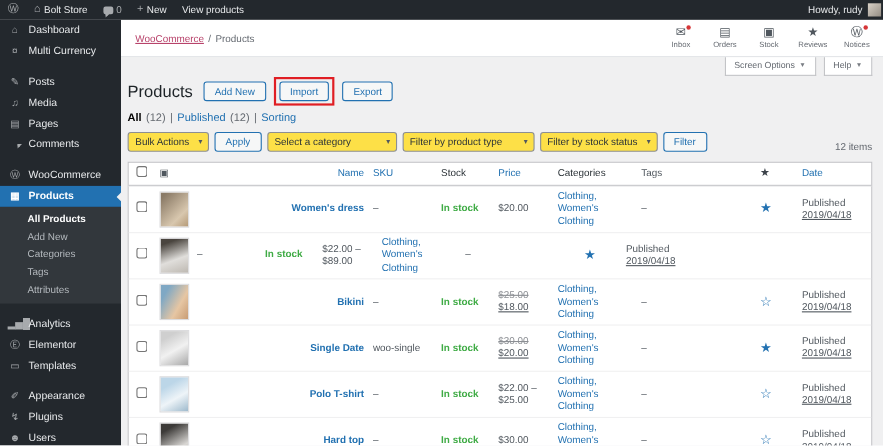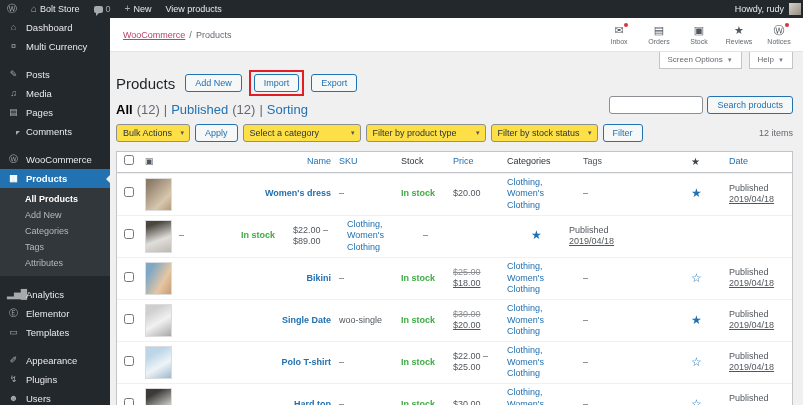--- a/index.html
+++ b/index.html
@@ -63,21 +63,21 @@
   .sh-caret { font-size:6px; color:#787c82; }
 
   .main { position:absolute; top:34px; left:0; right:0; bottom:0; padding:0 10px 0 6px; }
 
   .title-row { margin-top:18px; display:flex; align-items:center; gap:7px; }
   .page-title { font-size:15px; color:#1d2327; font-weight:400; margin-right:3px; }
   .btn { background:#f6f7f7; border:1px solid #2271b1; color:#2271b1; font-size:9px;
     padding:3px 9px; border-radius:3px; cursor:pointer; font-family:inherit; white-space:nowrap; }
   .import-annotation { border:2px solid #e01e24; padding:2px 3px; display:inline-flex; }
 
-  .views-row { margin-top:6px; font-size:13px; color:#646970; display:flex; gap:4px; align-items:center; }
+  .views-row { margin-top:6px; font-size:10px; color:#646970; display:flex; gap:4px; align-items:center; }
   .views-row .current { color:#000; font-weight:bold; }
   .views-row a { color:#2271b1; }
   .view-count { color:#646970; font-weight:400; }
 
   .filter-row { margin-top:6px; display:flex; gap:5px; align-items:center; height:20px; }
   .select { position:relative; background:#fde047; border:1px solid #8c8f94; border-radius:3px;
     font-size:9px; color:#2c3338; padding:3px 17px 3px 6px; display:flex; align-items:center;
     white-space:nowrap; cursor:pointer; }
   .sel-caret { position:absolute; right:5px; font-size:7px; color:#50575e; }
 
@@ -298,24 +298,20 @@
         <span>Filter by product type</span>
         <span class="sel-caret">▾</span>
       </div>
       <div class="select">
         <span>Filter by stock status</span>
         <span class="sel-caret">▾</span>
       </div>
       <button class="btn">Filter</button>
     </div>
 
-    <div class="search-area">
-      <input class="search-input" type="text" value="" style="">
-      <button class="btn">Search products</button>
-    </div>
     <div class="items-count">12 items</div>
 
     <div class="table">
       <div class="tr tr-head">
         <div class="th c-cb"><input type="checkbox" class="cb" style=""></div>
         <div class="th c-img"><span class="img-glyph">▣</span></div>
         <div class="th c-name"><a href="#">Name</a></div>
         <div class="th c-sku"><a href="#">SKU</a></div>
         <div class="th c-stock"><span>Stock</span></div>
         <div class="th c-price"><a href="#">Price</a></div>

